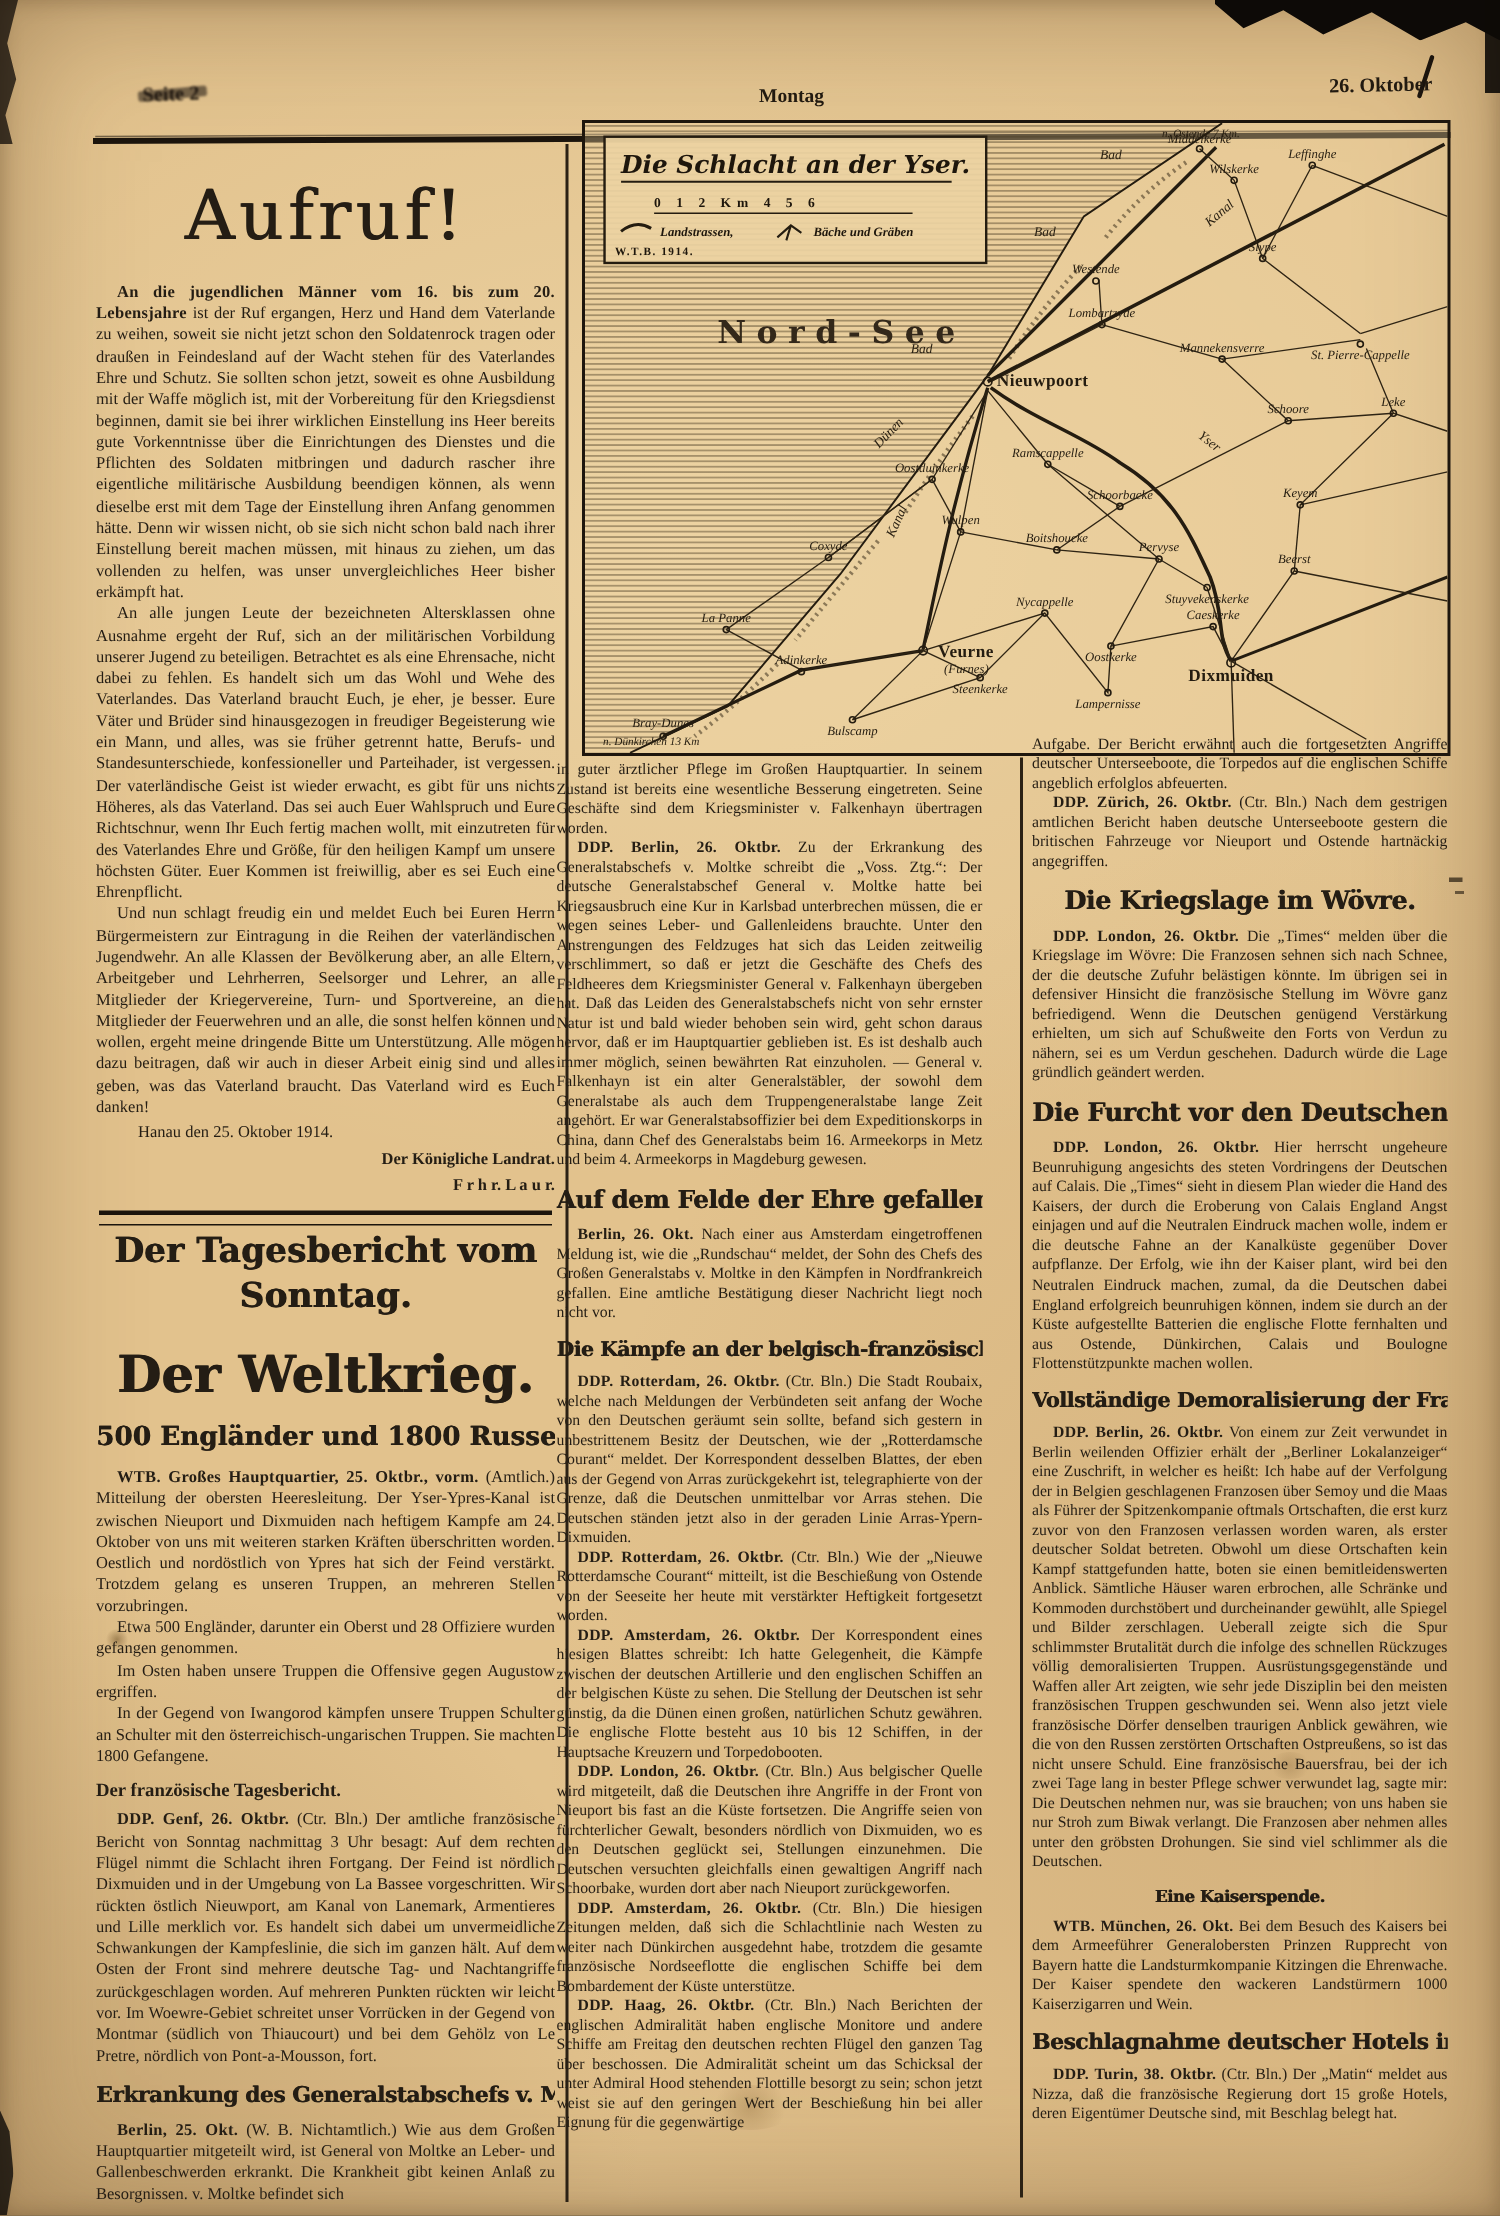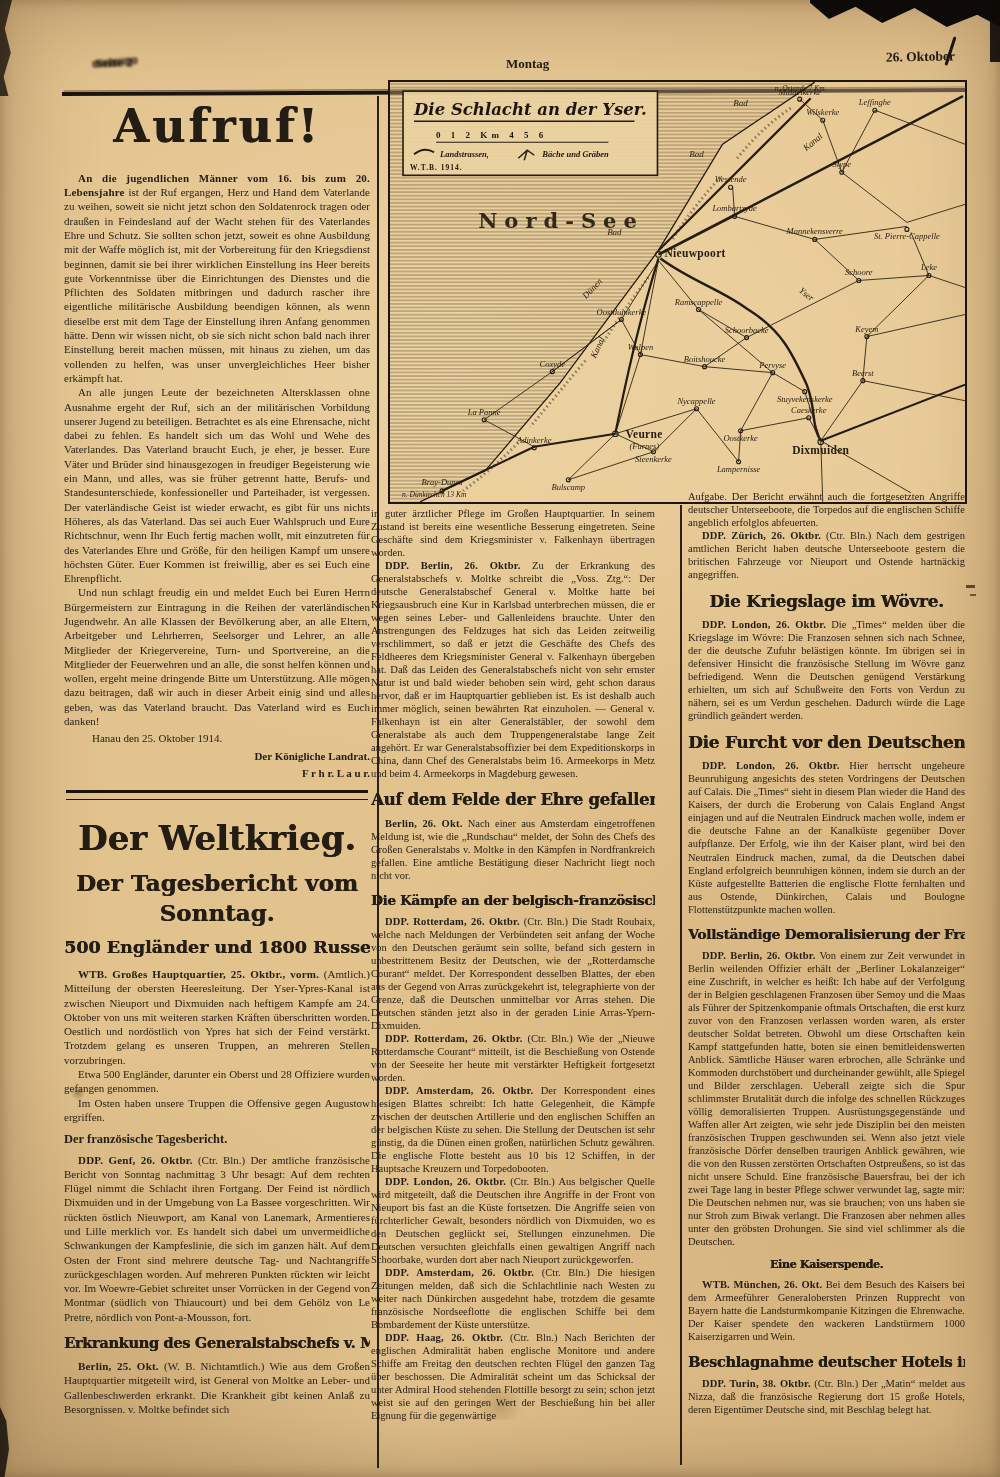--- a/index.html
+++ b/index.html
@@ -39,21 +39,21 @@
   .vrule2{left:680px;top:505px;height:960px;}
   .col{position:absolute;overflow:hidden;text-align:justify;}
   .col-left{left:64px;top:95px;width:306px;height:1378px;font-size:11px;line-height:1.30;}
   .col-mid{left:371px;top:507px;width:284px;height:966px;font-size:10.5px;line-height:1.24;}
   .col-right{left:688px;top:490px;width:277px;height:968px;font-size:10.5px;line-height:1.24;}
   
   .blk{margin:0 0 3px 0;}
   p.para{margin:0;text-indent:14px;}
   p.para.cont{text-indent:0;}
   p.para b{font-weight:bold;letter-spacing:.2px;}
-  .display{font-family:"DejaVu Serif",serif;font-weight:bold;text-align:center;font-size:46px;letter-spacing:3px;margin:2px 0 14px;text-indent:0;text-shadow:.6px 0 0 #241d14;}
+  .display{font-family:"DejaVu Serif",serif;font-weight:normal;text-align:center;font-size:46px;letter-spacing:3px;margin:19px 0 14px;text-indent:0;text-shadow:.6px 0 0 #241d14;}
   .h1{font-family:"DejaVu Serif",serif;font-weight:bold;text-align:center;font-size:34px;margin:16px 0 8px;text-shadow:.6px 0 0 #241d14;}
   .h2{font-family:"DejaVu Serif",serif;font-weight:bold;text-align:center;font-size:23px;margin:2px 0 8px;text-shadow:.5px 0 0 #241d14;}
   .h3{font-family:"DejaVu Serif",serif;font-weight:bold;text-align:center;font-size:17.5px;margin:2px 0 8px;white-space:nowrap;text-shadow:.4px 0 0 #241d14;}
   .subhead{font-weight:bold;text-align:left;font-size:12.5px;margin:7px 0 5px;}
   .head{font-family:"DejaVu Serif",serif;font-weight:bold;text-align:center;margin:10px 0 6px;white-space:nowrap;letter-spacing:-.3px;text-shadow:.4px 0 0 #241d14;}
   .sigdate{text-indent:28px;text-align:left;margin-top:3px;}
   .sig{text-align:right;font-weight:bold;}
   .rule{height:6px;border-top:3.5px solid #1b140c;border-bottom:1px solid #1b140c;margin:10px 2px 2px;}
   
   .map-box{position:absolute;left:388px;top:80px;width:579px;height:424px;border:2.5px solid #1e160d;background:rgba(240,216,165,.35);box-sizing:border-box;}
@@ -95,26 +95,27 @@
 
   <div class="col col-left">
       <div class="blk display">Aufruf!</div>
       <p class="blk para"><b>An die jugendlichen Männer vom 16. bis zum 20. Lebensjahre</b> ist der Ruf ergangen, Herz und Hand dem Vaterlande zu weihen, soweit sie nicht jetzt schon den Soldatenrock tragen oder draußen in Feindesland auf der Wacht stehen für des Vaterlandes Ehre und Schutz. Sie sollten schon jetzt, soweit es ohne Ausbildung mit der Waffe möglich ist, mit der Vorbereitung für den Kriegsdienst beginnen, damit sie bei ihrer wirklichen Einstellung ins Heer bereits gute Vorkenntnisse über die Einrichtungen des Dienstes und die Pflichten des Soldaten mitbringen und dadurch rascher ihre eigentliche militärische Ausbildung beendigen können, als wenn dieselbe erst mit dem Tage der Einstellung ihren Anfang genommen hätte. Denn wir wissen nicht, ob sie sich nicht schon bald nach ihrer Einstellung bereit machen müssen, mit hinaus zu ziehen, um das vollenden zu helfen, was unser unvergleichliches Heer bisher erkämpft hat.</p>
       <p class="blk para">An alle jungen Leute der bezeichneten Altersklassen ohne Ausnahme ergeht der Ruf, sich an der militärischen Vorbildung unserer Jugend zu beteiligen. Betrachtet es als eine Ehrensache, nicht dabei zu fehlen. Es handelt sich um das Wohl und Wehe des Vaterlandes. Das Vaterland braucht Euch, je eher, je besser. Eure Väter und Brüder sind hinausgezogen in freudiger Begeisterung wie ein Mann, und alles, was sie früher getrennt hatte, Berufs- und Standesunterschiede, konfessioneller und Parteihader, ist vergessen. Der vaterländische Geist ist wieder erwacht, es gibt für uns nichts Höheres, als das Vaterland. Das sei auch Euer Wahlspruch und Eure Richtschnur, wenn Ihr Euch fertig machen wollt, mit einzutreten für des Vaterlandes Ehre und Größe, für den heiligen Kampf um unsere höchsten Güter. Euer Kommen ist freiwillig, aber es sei Euch eine Ehrenpflicht.</p>
       <p class="blk para">Und nun schlagt freudig ein und meldet Euch bei Euren Herrn Bürgermeistern zur Eintragung in die Reihen der vaterländischen Jugendwehr. An alle Klassen der Bevölkerung aber, an alle Eltern, Arbeitgeber und Lehrherren, Seelsorger und Lehrer, an alle Mitglieder der Kriegervereine, Turn- und Sportvereine, an die Mitglieder der Feuerwehren und an alle, die sonst helfen können und wollen, ergeht meine dringende Bitte um Unterstützung. Alle mögen dazu beitragen, daß wir auch in dieser Arbeit einig sind und alles geben, was das Vaterland braucht. Das Vaterland wird es Euch danken!</p>
       <div class="blk sigdate">Hanau den 25. Oktober 1914.</div>
       <div class="blk sig">Der Königliche Landrat.</div>
       <div class="blk sig">F r h r.  L a u r.</div>
       <div class="blk rule"></div>
+      <div class="blk h2">Der Tagesbericht vom Sonntag.</div>
       <div class="blk h1">Der Weltkrieg.</div>
-      <div class="blk h2">Der Tagesbericht vom Sonntag.</div>
       <div class="blk h3">500 Engländer und 1800 Russen gefangen.</div>
       <p class="blk para"><b>WTB. Großes Hauptquartier, 25. Oktbr., vorm.</b> (Amtlich.) Mitteilung der obersten Heeresleitung. Der Yser-Ypres-Kanal ist zwischen Nieuport und Dixmuiden nach heftigem Kampfe am 24. Oktober von uns mit weiteren starken Kräften überschritten worden. Oestlich und nordöstlich von Ypres hat sich der Feind verstärkt. Trotzdem gelang es unseren Truppen, an mehreren Stellen vorzubringen.</p>
       <p class="blk para">Etwa 500 Engländer, darunter ein Oberst und 28 Offiziere wurden gefangen genommen.</p>
       <p class="blk para">Im Osten haben unsere Truppen die Offensive gegen Augustow ergriffen.</p>
+      <p class="blk para">In der Gegend von Iwangorod kämpfen unsere Truppen Schulter an Schulter mit den österreichisch-ungarischen Truppen. Sie machten 1800 Gefangene.</p>
       <div class="blk subhead">Der französische Tagesbericht.</div>
       <p class="blk para"><b>DDP. Genf, 26. Oktbr.</b> (Ctr. Bln.) Der amtliche französische Bericht von Sonntag nachmittag 3 Uhr besagt: Auf dem rechten Flügel nimmt die Schlacht ihren Fortgang. Der Feind ist nördlich Dixmuiden und in der Umgebung von La Bassee vorgeschritten. Wir rückten östlich Nieuwport, am Kanal von Lanemark, Armentieres und Lille merklich vor. Es handelt sich dabei um unvermeidliche Schwankungen der Kampfeslinie, die sich im ganzen hält. Auf dem Osten der Front sind mehrere deutsche Tag- und Nachtangriffe zurückgeschlagen worden. Auf mehreren Punkten rückten wir leicht vor. Im Woewre-Gebiet schreitet unser Vorrücken in der Gegend von Montmar (südlich von Thiaucourt) und bei dem Gehölz von Le Pretre, nördlich von Pont-a-Mousson, fort.</p>
       <div class="blk head" style="font-size: 14.5px;">Erkrankung des Generalstabschefs v. Moltke.</div>
       <p class="blk para"><b>Berlin, 25. Okt.</b> (W. B. Nichtamtlich.) Wie aus dem Großen Hauptquartier mitgeteilt wird, ist General von Moltke an Leber- und Gallenbeschwerden erkrankt. Die Krankheit gibt keinen Anlaß zu Besorgnissen. v. Moltke befindet sich</p>
     </div>
 
   <div class="map-box">
     <svg viewBox="0 0 574 419">
       <defs>
         <pattern id="seahatch" width="8" height="3.6" patternUnits="userSpaceOnUse">

